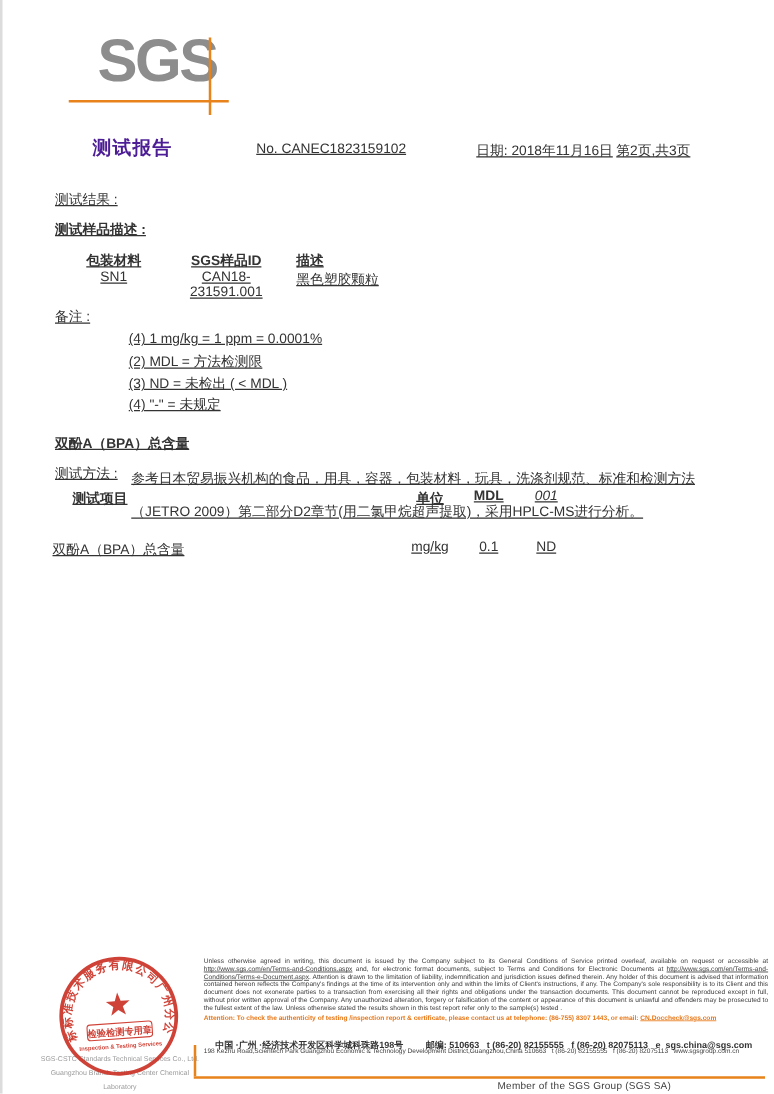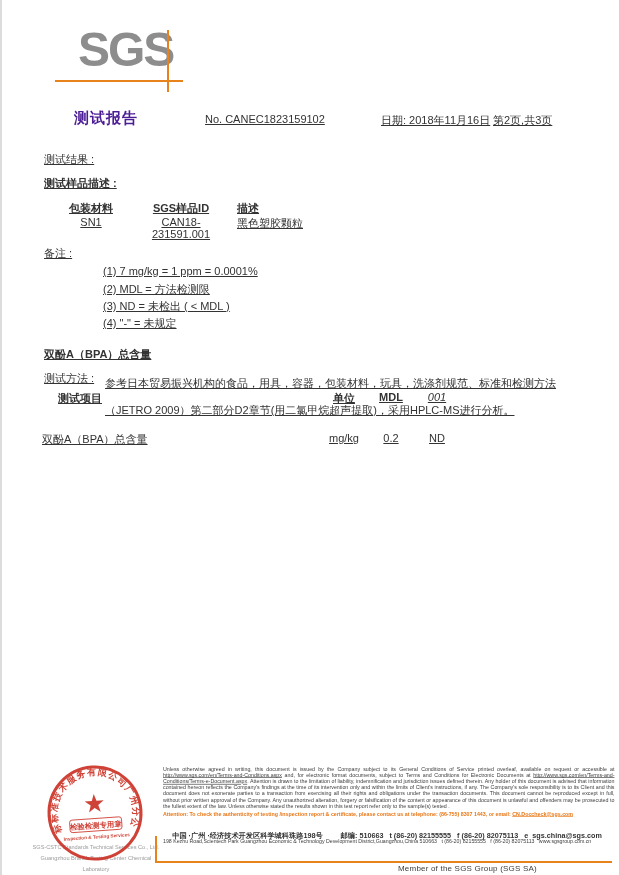--- a/index.html
+++ b/index.html
@@ -95,37 +95,37 @@
 
 <div class="abs srow-h sc1 h11 bold ctr">包装材料</div>
 <div class="abs srow-h sc2 h11 bold ctr">SGS样品ID</div>
 <div class="abs srow-h sc3 h11 bold">描述</div>
 
 <div class="abs srow-v sc1 h11 ctr">SN1</div>
 <div class="abs srow-v sc2 h11 ctr">CAN18-231591.001</div>
 <div class="abs srow-v sc3 h11">黑色塑胶颗粒</div>
 
 <div class="abs remarks-heading h11">备注 :</div>
-<div class="abs remark h11" style="top:265px;">(1) 7 mg/kg = 1 ppm = 0.0001%</div>
+<div class="abs remark h11" style="top:265px;">(4) 1 mg/kg = 1 ppm = 0.0001%</div>
 <div class="abs remark h11" style="top:282px;">(2) MDL = 方法检测限</div>
 <div class="abs remark h11" style="top:299px;">(3) ND = 未检出 ( &lt; MDL )</div>
 <div class="abs remark h11" style="top:316px;">(4) "-" = 未规定</div>
 
 <div class="abs bpa-heading h11 bold u">双酚A（BPA）总含量</div>
 <div class="abs method-label h11">测试方法 :</div>
 <div class="abs method-text h11">参考日本贸易振兴机构的食品，用具，容器，包装材料，玩具，洗涤剂规范、标准和检测方法（JETRO 2009）第二部分D2章节(用二氯甲烷超声提取)，采用HPLC-MS进行分析。</div>
 
 <div class="abs rth rc1h h11 bold u">测试项目</div>
 <div class="abs rth rc2 h11 bold u ctr">单位</div>
 <div class="abs rth rc3 h11 bold u ctr">MDL</div>
 <div class="abs rth rc4 h11 italic u ctr">001</div>
 
 <div class="abs rtv rc1v h11">双酚A（BPA）总含量</div>
 <div class="abs rtv rc2 h11 ctr">mg/kg</div>
-<div class="abs rtv rc3 h11 ctr">0.2</div>
+<div class="abs rtv rc3 h11 ctr">0.1</div>
 <div class="abs rtv rc4 h11 ctr">ND</div>
 
 <div class="abs company-gray">
   <div class="company-gray-inner">
     <div>SGS-CSTC Standards Technical Services Co., Ltd.</div>
     <div>Guangzhou Branch Testing Center Chemical Laboratory</div>
   </div>
 </div>
 
 <div class="abs legal-wrap">

